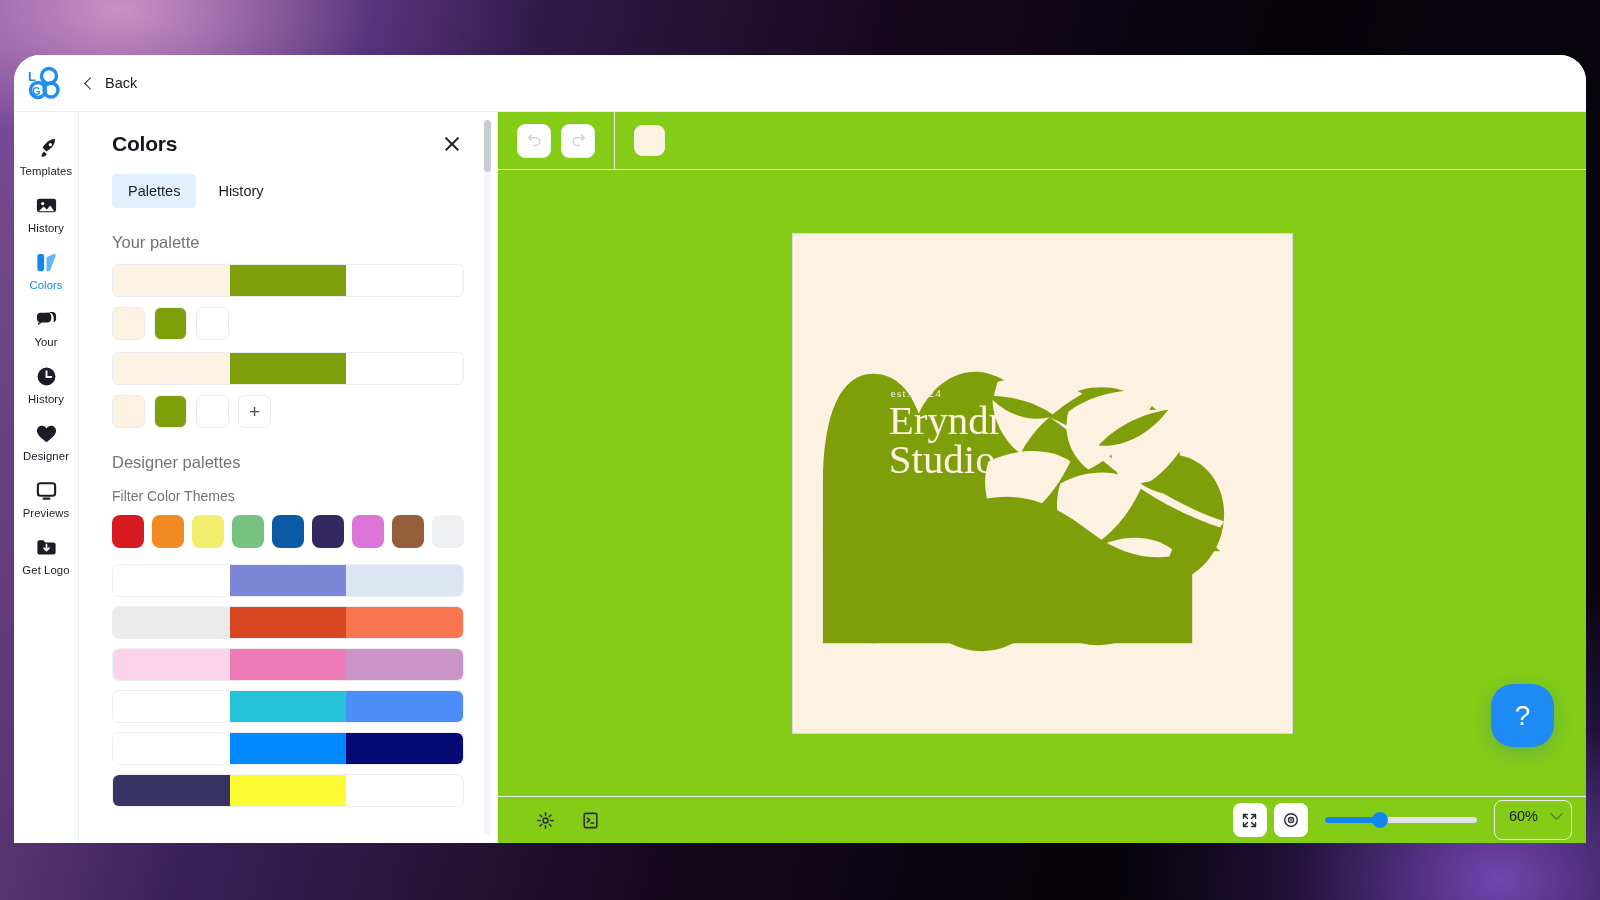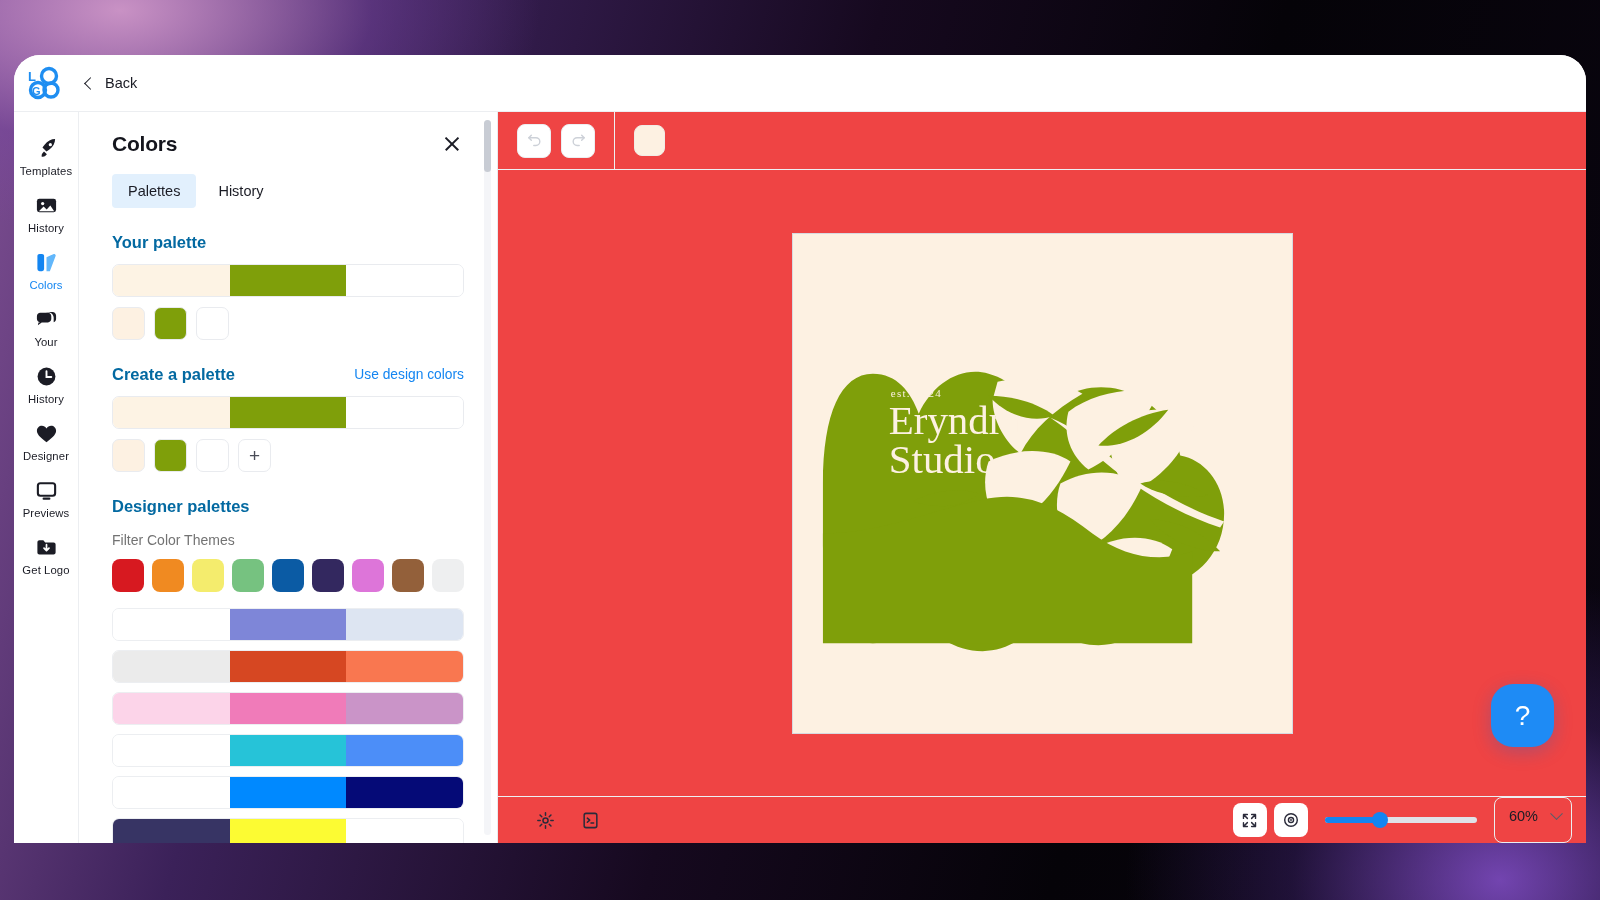--- a/index.html
+++ b/index.html
@@ -105,21 +105,21 @@
   .closex::before { transform: rotate(45deg); }
   .closex::after { transform: rotate(-45deg); }
 
   .tabs { display: flex; gap: 6px; margin-top: 18px; }
   .tab {
     padding: 9px 16px; border-radius: 4px; font-size: 14.5px;
     color: #1b1c25; cursor: pointer; font-weight: 500;
   }
   .tab.sel { background: #e2f0fd; }
 
-  .sec-title { font-size: 16.5px; font-weight: 700; color: #0369a1; margin-top: 25px; }
+  .sec-title { font-size: 16.5px; font-weight: 400; color: #737373; margin-top: 25px; }
   .sec-row { display: flex; align-items: center; margin-top: 25px; }
   .sec-row .sec-title { margin-top: 0; }
   .linkbtn { margin-left: auto; color: #1385f1; font-size: 13.8px; cursor: pointer; }
 
   .pal-bar {
     display: flex; height: 33px; margin-top: 12px;
     border-radius: 7px; overflow: hidden;
     border: 1px solid #e9ebef; cursor: pointer;
   }
   .pal-bar > i { flex: 1; display: block; }
@@ -152,21 +152,21 @@
     background: #c8ccd4; border-radius: 5px; cursor: pointer;
   }
   #panel-track {
     position: absolute; right: 6px; top: 8px; width: 7px; bottom: 8px;
     background: #f4f5f8; border-radius: 5px;
   }
 
   
   #editor {
     position: absolute; left: 484px; top: 57px; right: 0; bottom: 0;
-    background: #ef4444;
+    background: #84cc16;
   }
   #edtoolbar {
     position: absolute; left: 0; top: 0; right: 0; height: 58px;
     border-bottom: 1px solid #eef0f3; display: flex; align-items: center;
   }
   .histgrp { display: flex; gap: 10px; padding: 0 19px; height: 100%; align-items: center;
              border-right: 1px solid #eef0f3; }
   .tbtn {
     width: 34px; height: 34px; border-radius: 8px; border: 1px solid #eceef1;
     background: #fff; display: flex; align-items: center; justify-content: center;
@@ -197,21 +197,21 @@
     width: 34px; height: 34px; border-radius: 8px; background: #fff;
     display: flex; align-items: center; justify-content: center; cursor: pointer;
   }
   .slider { width: 152px; height: 6px; background: #dfe2e8; border-radius: 4px;
             position: relative; margin: 0 10px; cursor: pointer; }
   .slider .fill { position: absolute; left: 0; top: 0; height: 100%; width: 36%;
                   background: #1385f1; border-radius: 4px; }
   .slider .knob { position: absolute; left: 30%; top: -5px; width: 16px; height: 16px;
                   border-radius: 50%; background: #1385f1; }
   .zoomsel {
-    display: flex; align-items: center; gap: 14px; height: 46px;
+    display: flex; align-items: center; gap: 14px; height: 40px;
     padding: 0 10px 8px 14px; border-radius: 8px; border: 1px solid #eceef1;
     cursor: pointer;
   }
   .zoomsel .zv { font-size: 14.5px; color: #1b1c25; }
   .chev-d { width: 9px; height: 9px; border-right: 1.7px solid #5a5d68;
             border-bottom: 1.7px solid #5a5d68; transform: rotate(45deg) translate(-2px,-2px); }
 
   #helpbtn {
     position: absolute; right: 32px; bottom: 96px;
     width: 63px; height: 63px; border-radius: 22px; background: #1e8bf5;
@@ -344,24 +344,20 @@
         <i style="background-color: rgb(253, 243, 228);"></i>
         <i style="background-color: rgb(127, 159, 10);"></i>
         <i style="background-color: rgb(255, 255, 255);"></i>
       </div>
       <div class="chips">
         <div class="chip" style="background-color: rgb(253, 241, 226);"></div>
         <div class="chip" style="background-color: rgb(127, 159, 10);"></div>
         <div class="chip" style="background-color: rgb(255, 255, 255);"></div>
       </div>
 
-      <div class="sec-row">
-        <div class="sec-title">Create a palette</div>
-        <div class="linkbtn">Use design colors</div>
-      </div>
       <div class="pal-bar">
         <i style="background-color: rgb(253, 243, 228);"></i>
         <i style="background-color: rgb(127, 159, 10);"></i>
         <i style="background-color: rgb(255, 255, 255);"></i>
       </div>
       <div class="chips">
         <div class="chip" style="background-color: rgb(253, 241, 226);"></div>
         <div class="chip" style="background-color: rgb(127, 159, 10);"></div>
         <div class="chip" style="background-color: rgb(255, 255, 255);"></div>
         <div class="chip add">+</div>

